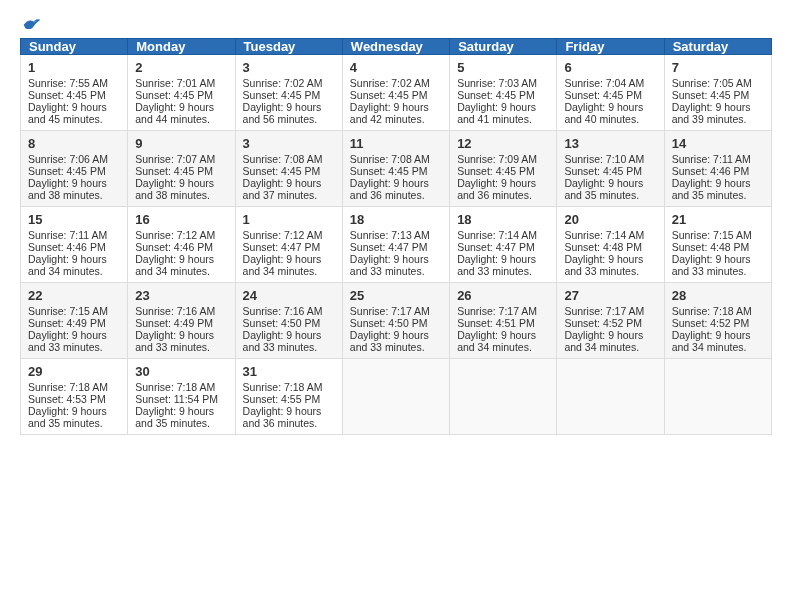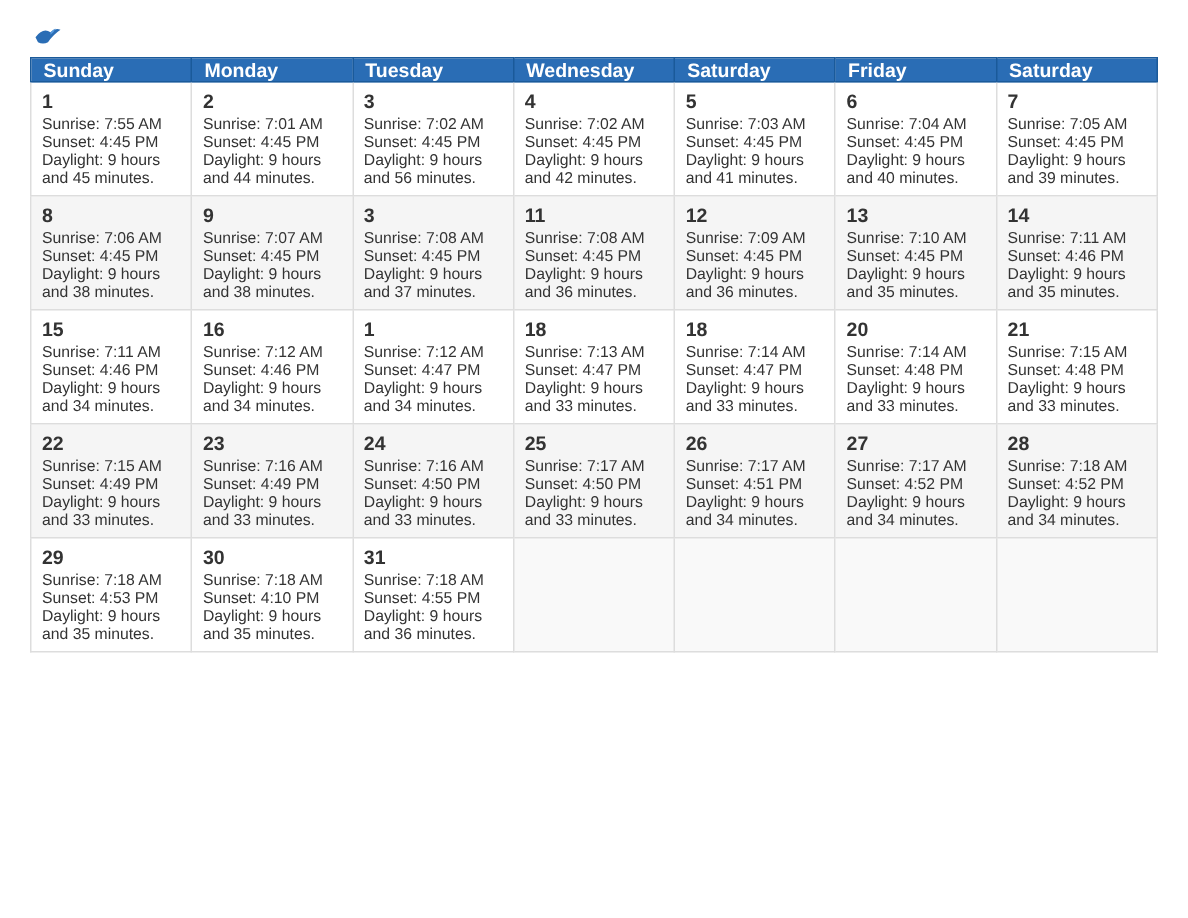--- a/index.html
+++ b/index.html
@@ -319,21 +319,21 @@
         <td>
           <span class="day-num">29</span>
           <span>Sunrise: 7:18 AM</span><br>
           <span>Sunset: 4:53 PM</span><br>
           <span>Daylight: 9 hours</span><br>
           <span>and 35 minutes.</span>
         </td>
         <td>
           <span class="day-num">30</span>
           <span>Sunrise: 7:18 AM</span><br>
-          <span>Sunset: 4:10 PM</span><br>
+          <span>Sunset: 11:54 PM</span><br>
           <span>Daylight: 9 hours</span><br>
           <span>and 35 minutes.</span>
         </td>
         <td>
           <span class="day-num">31</span>
           <span>Sunrise: 7:18 AM</span><br>
           <span>Sunset: 4:55 PM</span><br>
           <span>Daylight: 9 hours</span><br>
           <span>and 36 minutes.</span>
         </td>

